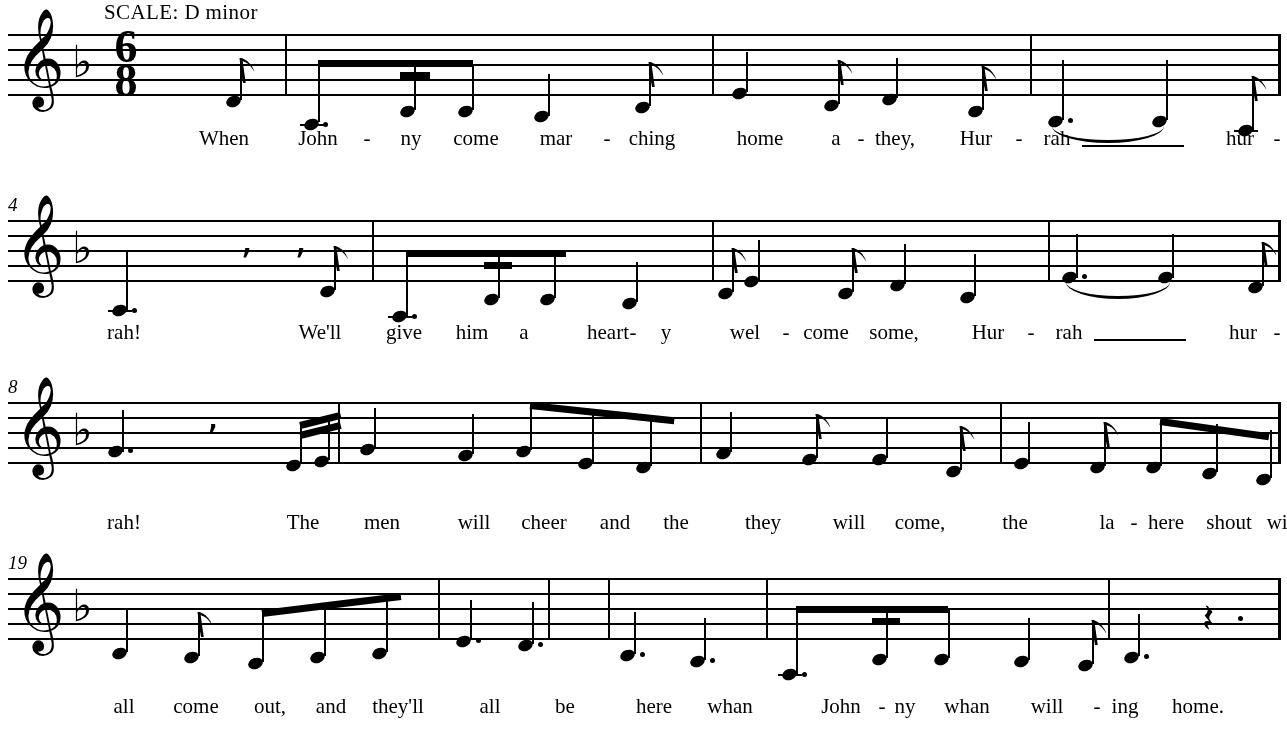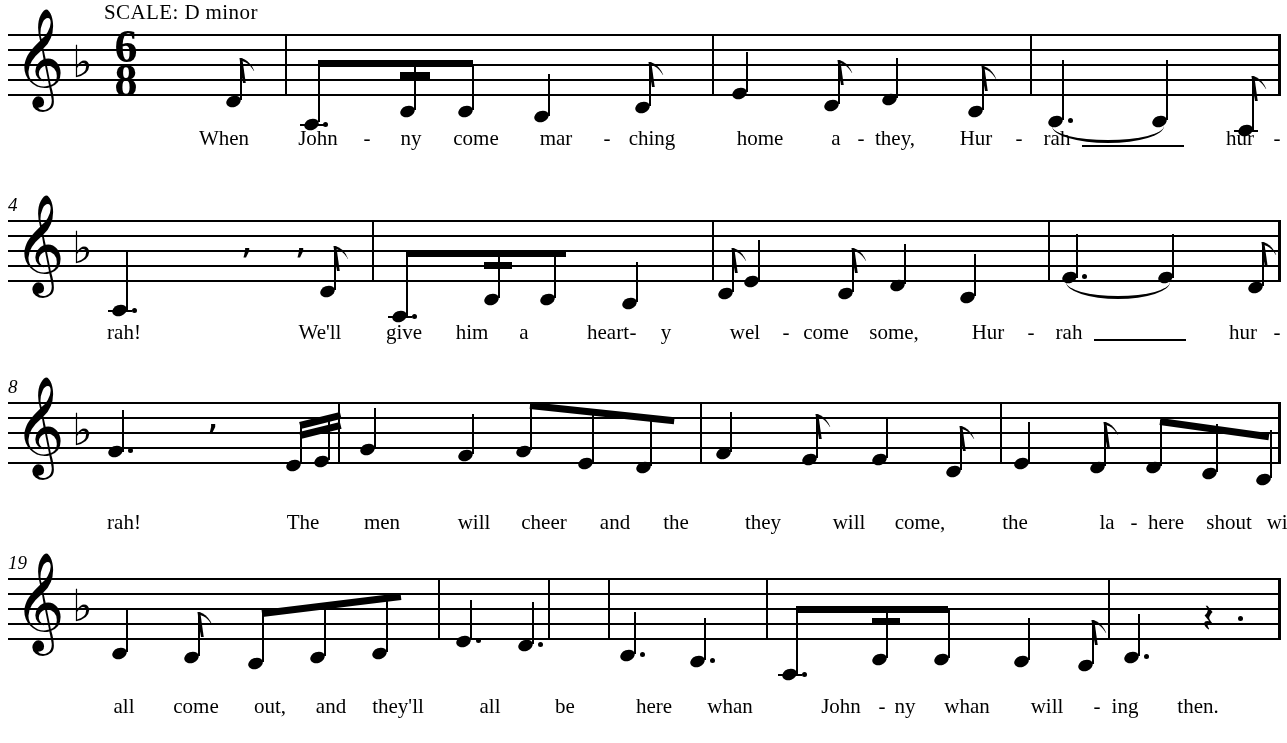--- a/index.html
+++ b/index.html
@@ -571,17 +571,17 @@
       <span class="lyric" style="left:565px;">be</span>
       <span class="lyric" style="left:654px;">here</span>
       <span class="lyric" style="left:730px;">whan</span>
       <span class="lyric" style="left:841px;">John</span>
       <span class="lyric" style="left:882px;">-</span>
       <span class="lyric" style="left:905px;">ny</span>
       <span class="lyric" style="left:967px;">whan</span>
       <span class="lyric" style="left:1047px;">will</span>
       <span class="lyric" style="left:1097px;">-</span>
       <span class="lyric" style="left:1125px;">ing</span>
-      <span class="lyric" style="left:1198px;">then.</span>
+      <span class="lyric" style="left:1198px;">home.</span>
     </div>
   </div>
 
 </div>
 
 </body></html>

